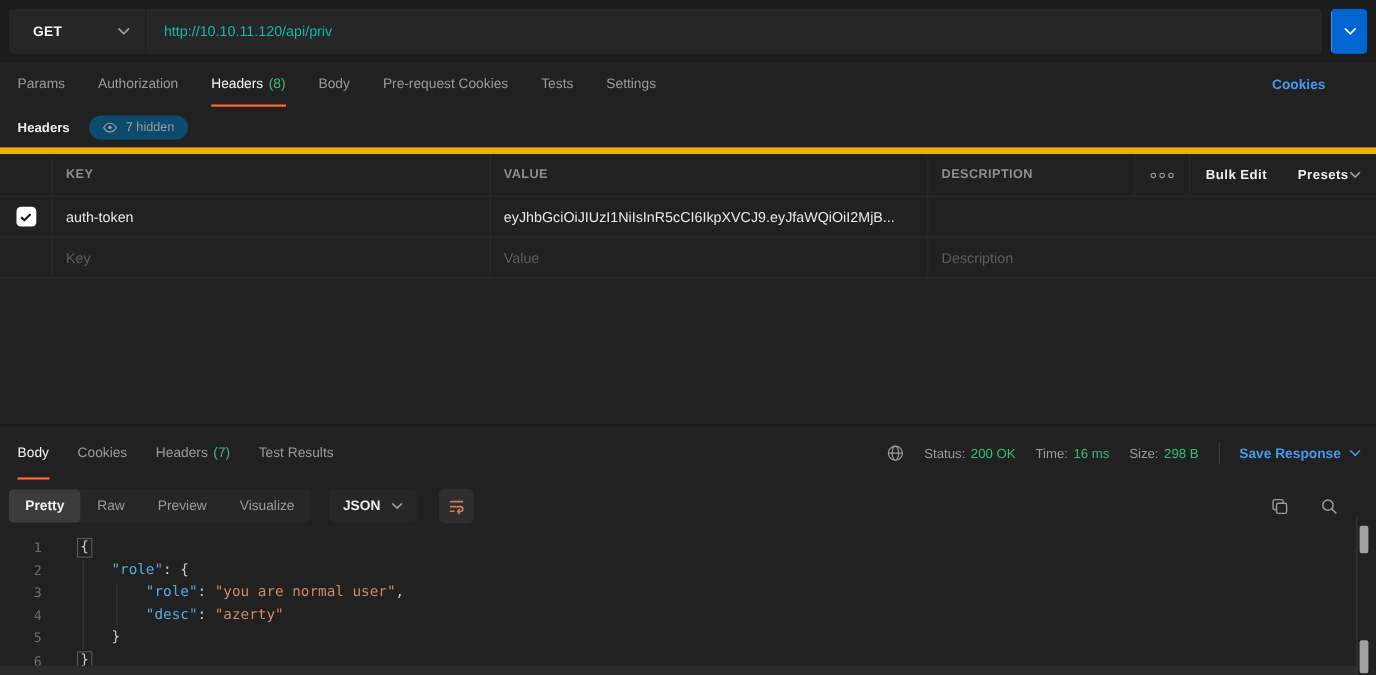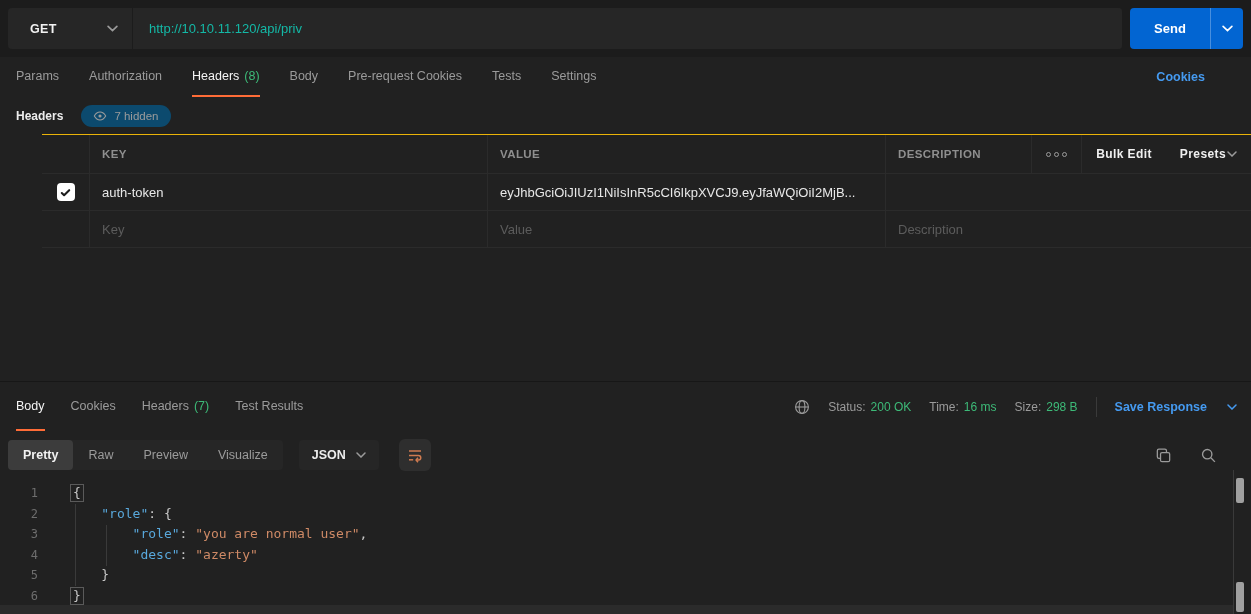--- a/index.html
+++ b/index.html
@@ -35,21 +35,21 @@
   .req-tabs { height:40px; display:flex; align-items:stretch; padding:0 16px; gap:30px; }
   .rtab { display:flex; align-items:center; gap:5px; color:#9b9b9b; font-size:12.5px; cursor:pointer; border-bottom:2px solid transparent; }
   .rtab.active { color:#f5f5f5; border-bottom-color:#ff6c37; }
   .count { color:#3dba78; }
   .cookies-link { margin-left:auto; align-self:center; color:#459af0; font-weight:600; font-size:12.5px; padding-right:30px; cursor:pointer; }
   
   .headers-row { height:37px; display:flex; align-items:center; gap:18px; padding:0 16px; }
   .headers-title { font-size:12px; font-weight:700; color:#ededed; }
   .pill { display:flex; align-items:center; gap:7px; background:#0c4a6e; border-radius:999px; padding:4px 12px; color:#9b9b9b; font-size:11.5px; cursor:pointer; }
   
-  .kv-table { border-top:1px solid #eab308; border-bottom:1px solid #2b2b2b;margin-left:42px; }
+  .kv-table { border-top:6px solid #eab308; border-bottom:1px solid #2b2b2b; }
   .kv-row { display:grid; grid-template-columns:47px 398px 398px 1fr; border-bottom:1px solid #2b2b2b; }
   .kv-row:last-child { border-bottom:none; }
   .kv-cell { padding:0 12px; display:flex; align-items:center; border-left:1px solid #2b2b2b; min-height:36px; overflow:hidden; white-space:nowrap; }
   .kv-cell:first-child { border-left:none; justify-content:center; }
   .kv-head .kv-cell { min-height:38px; color:#8f8f8f; font-size:11.5px; font-weight:700; letter-spacing:.4px; }
   .desc-head { padding-right:0 !important; }
   .head-controls { margin-left:auto; display:flex; align-items:stretch; height:38px; }
   .hc { display:flex; align-items:center; padding:0 14px; cursor:pointer; }
   .hc.bordered { border-left:1px solid #2b2b2b; border-right:1px solid #2b2b2b; }
   .dots { display:flex; gap:3px; }
@@ -60,21 +60,21 @@
   .cell-text { color:#e8e8e8; font-size:13px; }
   .ph { color:#5c5c5c; }
   .spacer { height:133px; }
   
   .resp-header { border-top:1px solid #171717; height:50px; display:flex; align-items:stretch; padding:0 8px; }
   .resp-tabs { display:flex; gap:26px; padding-left:8px; }
   .resp-meta { margin-left:auto; display:flex; align-items:center; gap:18px; padding-right:6px; font-size:12px; color:#9b9b9b; }
   .metric { display:flex; gap:5px; }
   .metric .val { color:#3dba78; }
   .vsep { width:1px; height:20px; background:#3a3a3a; }
-  .save-resp { display:flex; align-items:center; gap:20px; color:#459af0; font-weight:700; font-size:12.5px; cursor:pointer; }
+  .save-resp { display:flex; align-items:center; gap:8px; color:#459af0; font-weight:700; font-size:12.5px; cursor:pointer; }
   .save-resp .chev { color:#459af0; }
   
   .view-bar { height:48px; display:flex; align-items:center; gap:12px; padding:0 8px; }
   .segmented { display:flex; background:#262626; border-radius:4px; height:30px; align-items:stretch; }
   .seg { display:flex; align-items:center; padding:0 15px; color:#9b9b9b; font-size:12.5px; cursor:pointer; border-radius:4px; }
   .seg.active { background:#3c3c3c; color:#f2f2f2; font-weight:600; }
   .fmt-select { display:flex; align-items:center; gap:10px; background:#262626; border-radius:4px; height:30px; padding:0 13px; cursor:pointer; margin-left:4px; }
   .fmt-select .f { color:#ededed; font-size:12.5px; font-weight:600; }
   .wrap-btn { width:32px; height:32px; background:#2e2e2e; border-radius:6px; display:flex; align-items:center; justify-content:center; color:#d07b50; cursor:pointer; margin-left:8px; }
   .view-icons { margin-left:auto; display:flex; gap:28px; padding-right:26px; color:#9b9b9b; }
@@ -111,21 +111,20 @@
         <span class="m">GET</span>
         <span class="chev">
           <svg width="11" height="7" viewBox="0 0 10 6">
               <path d="M1 1l4 4 4-4" stroke="currentColor" fill="none" stroke-width="1.5" stroke-linecap="round"></path>
             </svg>
         </span>
       </div>
       <input class="url-input" value="http://10.10.11.120/api/priv" style="">
     </div>
     <div class="send-split">
-      <button class="send-btn">Send</button>
       <div class="send-caret">
         <span class="chev" style="color:#fff">
           <svg width="11" height="7" viewBox="0 0 10 6">
               <path d="M1 1l4 4 4-4" stroke="currentColor" fill="none" stroke-width="1.5" stroke-linecap="round"></path>
             </svg>
         </span>
       </div>
     </div>
   </div>
 

